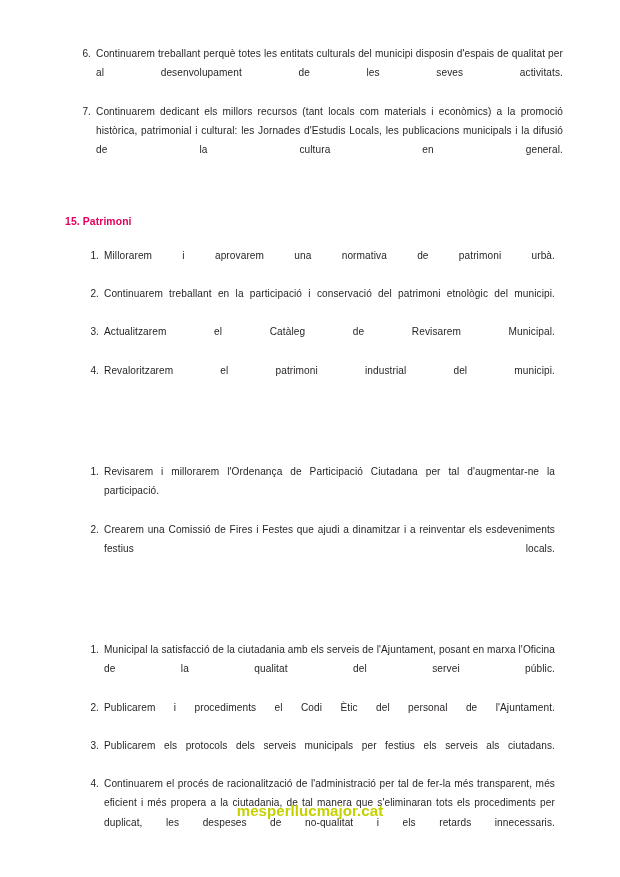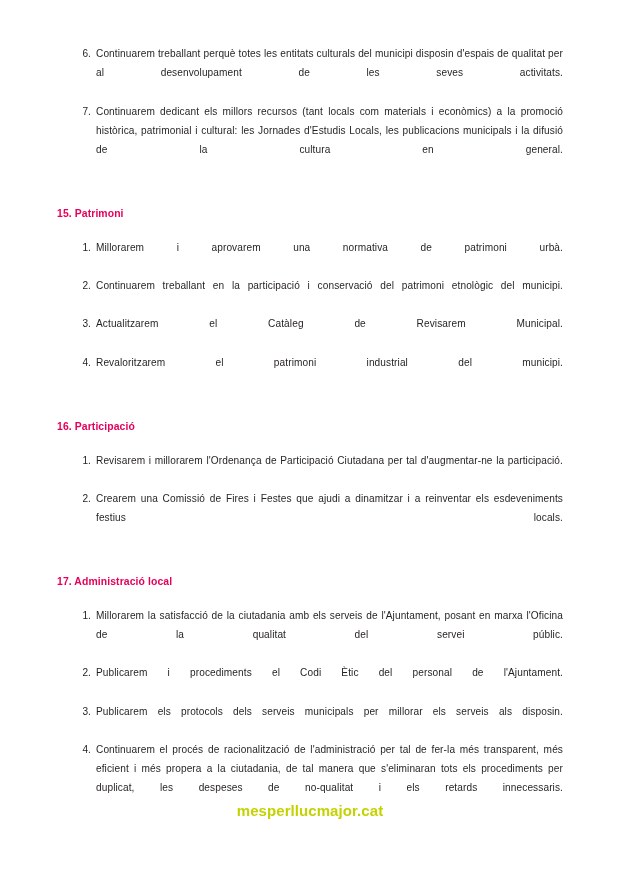--- a/index.html
+++ b/index.html
@@ -72,21 +72,21 @@
   h2.section-heading {
     margin: 0;
     padding: 0;
     font-size: 10.4px;
     font-weight: bold;
     letter-spacing: 0.01em;
     line-height: 1.2;
   }
 
   .sec-block {
-    margin: 0;
+    margin: 8px;
   }
 
   .gap-before-heading { height: 30px; }
   .gap-after-heading  { height: 17px; }
 
   
   .footer {
     position: absolute;
     left: 0;
     right: 0;
@@ -137,50 +137,48 @@
         </li>
         <li>
           <span class="marker">4.</span>
           <span class="body">Revaloritzarem el patrimoni industrial del municipi.</span>
         </li>
       </ol>
     </div>
 
     <div class="gap-before-heading"></div>
     <div class="sec-block">
-      <h2 class="section-heading" style="color:#E5005A">16. Participació</h2>
       <div class="gap-after-heading"></div>
       <ol class="numlist">
         <li>
           <span class="marker">1.</span>
           <span class="body">Revisarem i millorarem l'Ordenança de Participació Ciutadana per tal d'augmentar-ne la participació.</span>
         </li>
         <li>
           <span class="marker">2.</span>
           <span class="body">Crearem una Comissió de Fires i Festes que ajudi a dinamitzar i a reinventar els esdeveniments festius locals.</span>
         </li>
       </ol>
     </div>
 
     <div class="gap-before-heading"></div>
     <div class="sec-block">
-      <h2 class="section-heading" style="color:#E5005A">17. Administració local</h2>
       <div class="gap-after-heading"></div>
       <ol class="numlist">
         <li>
           <span class="marker">1.</span>
-          <span class="body">Millorarem la satisfacció de la ciutadania amb els serveis de l'Ajuntament, posant en marxa l'Oficina de la qualitat del servei públic.</span>
+          <span class="body">Municipal la satisfacció de la ciutadania amb els serveis de l'Ajuntament, posant en marxa l'Oficina de la qualitat del servei públic.</span>
         </li>
         <li>
           <span class="marker">2.</span>
           <span class="body">Publicarem i procediments el Codi Ètic del personal de l'Ajuntament.</span>
         </li>
         <li>
           <span class="marker">3.</span>
-          <span class="body">Publicarem els protocols dels serveis municipals per millorar els serveis als disposin.</span>
+          <span class="body">Publicarem els protocols dels serveis municipals per festius els serveis als ciutadans.</span>
         </li>
         <li>
           <span class="marker">4.</span>
           <span class="body">Continuarem el procés de racionalització de l'administració per tal de fer-la més transparent, més eficient i més propera a la ciutadania, de tal manera que s'eliminaran tots els procediments per duplicat, les despeses de no-qualitat i els retards innecessaris.</span>
         </li>
       </ol>
     </div>
 
   </div>
 

